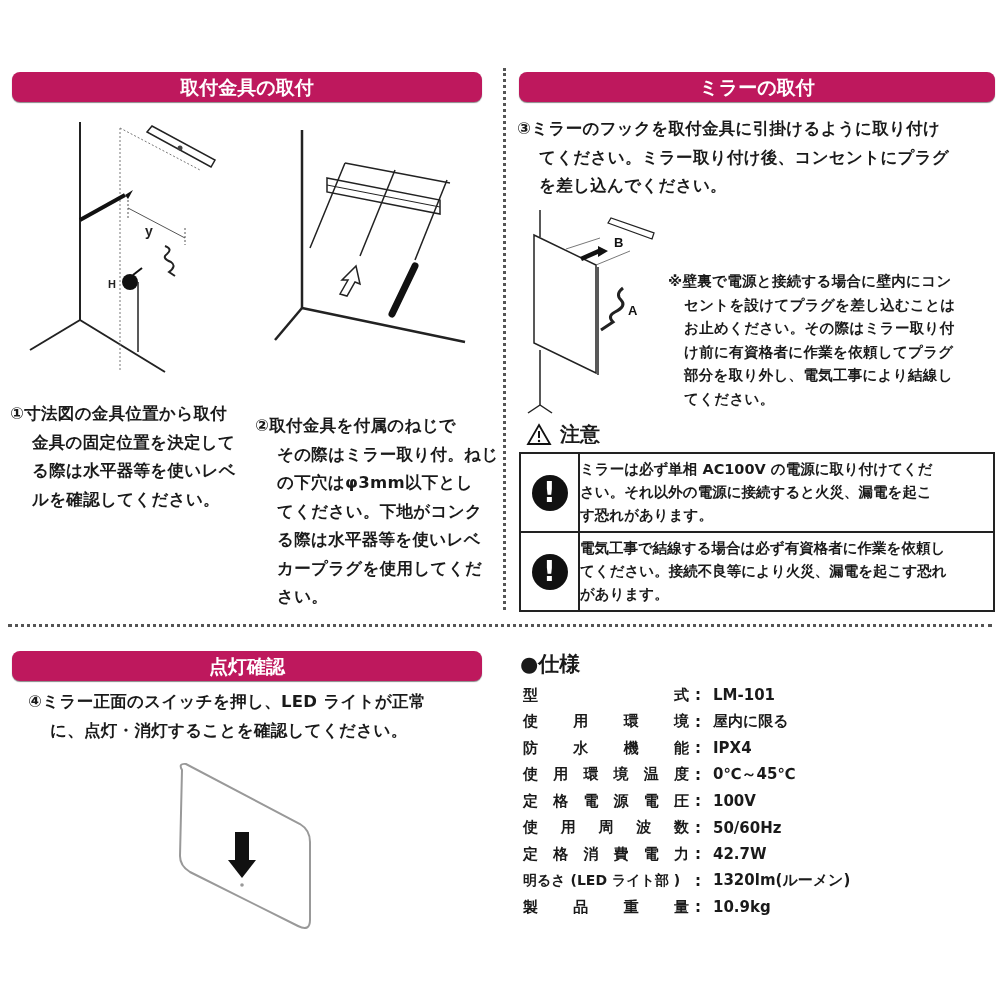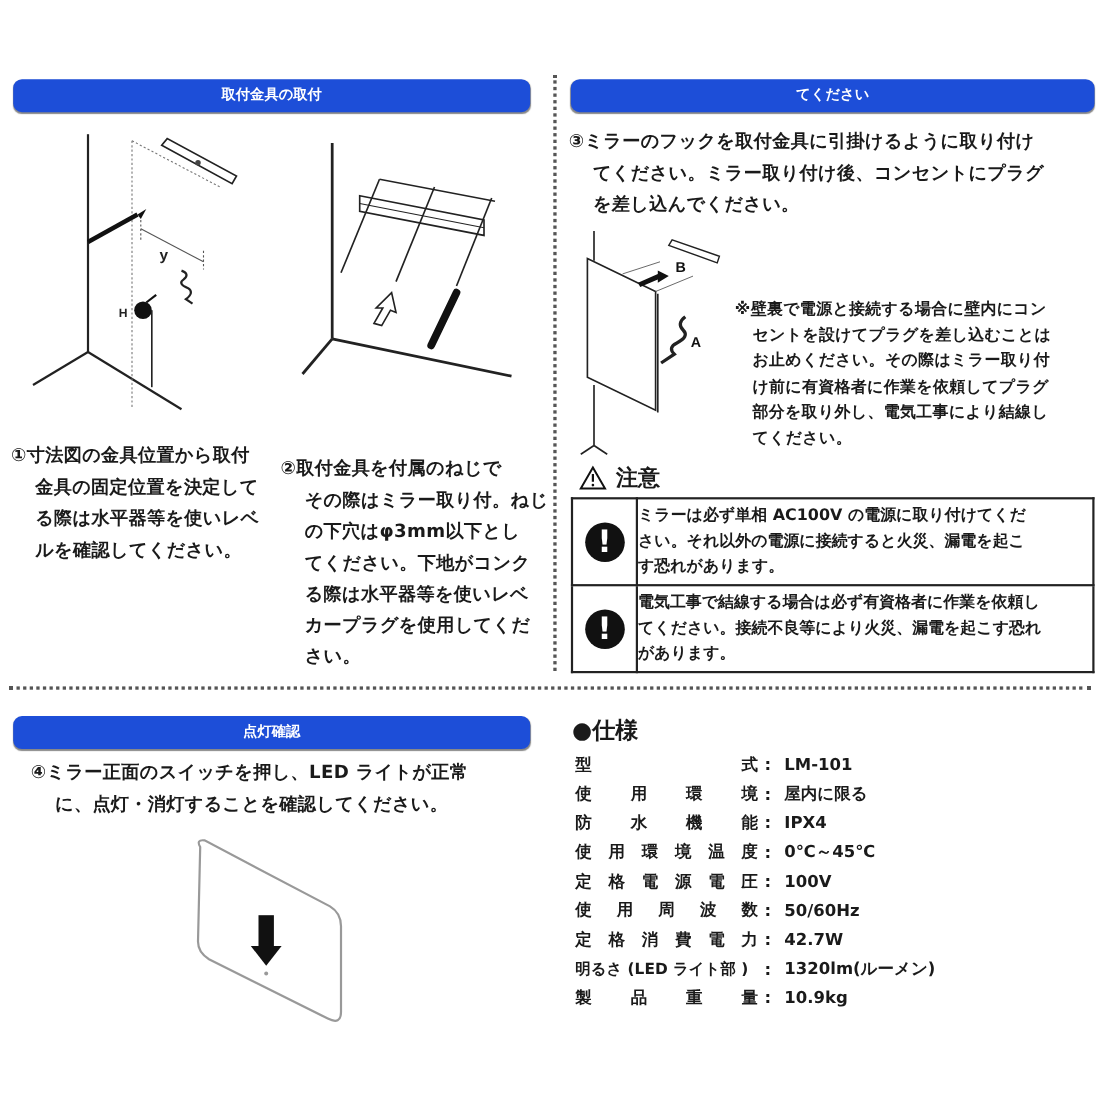--- a/index.html
+++ b/index.html
@@ -1,21 +1,21 @@
 <!DOCTYPE html>
 <html><head>
 <meta charset="utf-8">
 <style>
   * { box-sizing: border-box; margin: 0; padding: 0; }
   html, body { width: 1000px; height: 1000px; background: #ffffff; overflow: hidden; }
   body { position: relative; font-family: "DejaVu Sans", "Liberation Sans", sans-serif; color: #1a1a1a; }
 
   .header-bar {
-    position: absolute; height: 30px; background: #1d4ed8; border-radius: 8px;
-    color: #ffffff; font-weight: bold; font-size: 13px; line-height: 30px; text-align: center;
+    position: absolute; height: 30px; background: #be185d; border-radius: 8px;
+    color: #ffffff; font-weight: bold; font-size: 19px; line-height: 30px; text-align: center;
     box-shadow: 0 1px 1px #888;
   }
   .vdots {
     position: absolute; left: 503px; top: 68px; width: 0; height: 542px;
     border-left: 3px dotted #555;
   }
   .hdots {
     position: absolute; left: 8px; top: 624px; width: 984px; height: 0;
     border-top: 3px dotted #555;
   }
@@ -36,21 +36,21 @@
   .spec-list { position: absolute; left: 523px; top: 682px; }
   .spec-row { display: flex; height: 26.5px; align-items: center; font-size: 15px; font-weight: bold; }
   .spec-label { width: 172px; display: flex; justify-content: space-between; padding-right: 6px; }
   .spec-colon { width: 18px; }
   .spec-value { white-space: nowrap; }
 </style>
 </head>
 <body>
 
 <div class="header-bar" style="left:12px; top:72px; width:470px;">取付金具の取付</div>
-<div class="header-bar" style="left:519px; top:72px; width:476px;">てください</div>
+<div class="header-bar" style="left:519px; top:72px; width:476px;">ミラーの取付</div>
 <div class="header-bar" style="left:12px; top:651px; width:470px;">点灯確認</div>
 
 <div class="vdots"></div>
 <div class="hdots"></div>
 
 <svg class="illus" style="left:20px; top:110px;" width="220" height="290" viewBox="0 0 220 290">
   <line x1="60" y1="12" x2="60" y2="210" stroke="#222" stroke-width="2"></line>
   <line x1="60" y1="210" x2="10" y2="240" stroke="#222" stroke-width="2"></line>
   <line x1="60" y1="210" x2="145" y2="262" stroke="#222" stroke-width="2"></line>
   <line x1="100" y1="18" x2="100" y2="260" stroke="#777" stroke-width="1" stroke-dasharray="2,2"></line>

